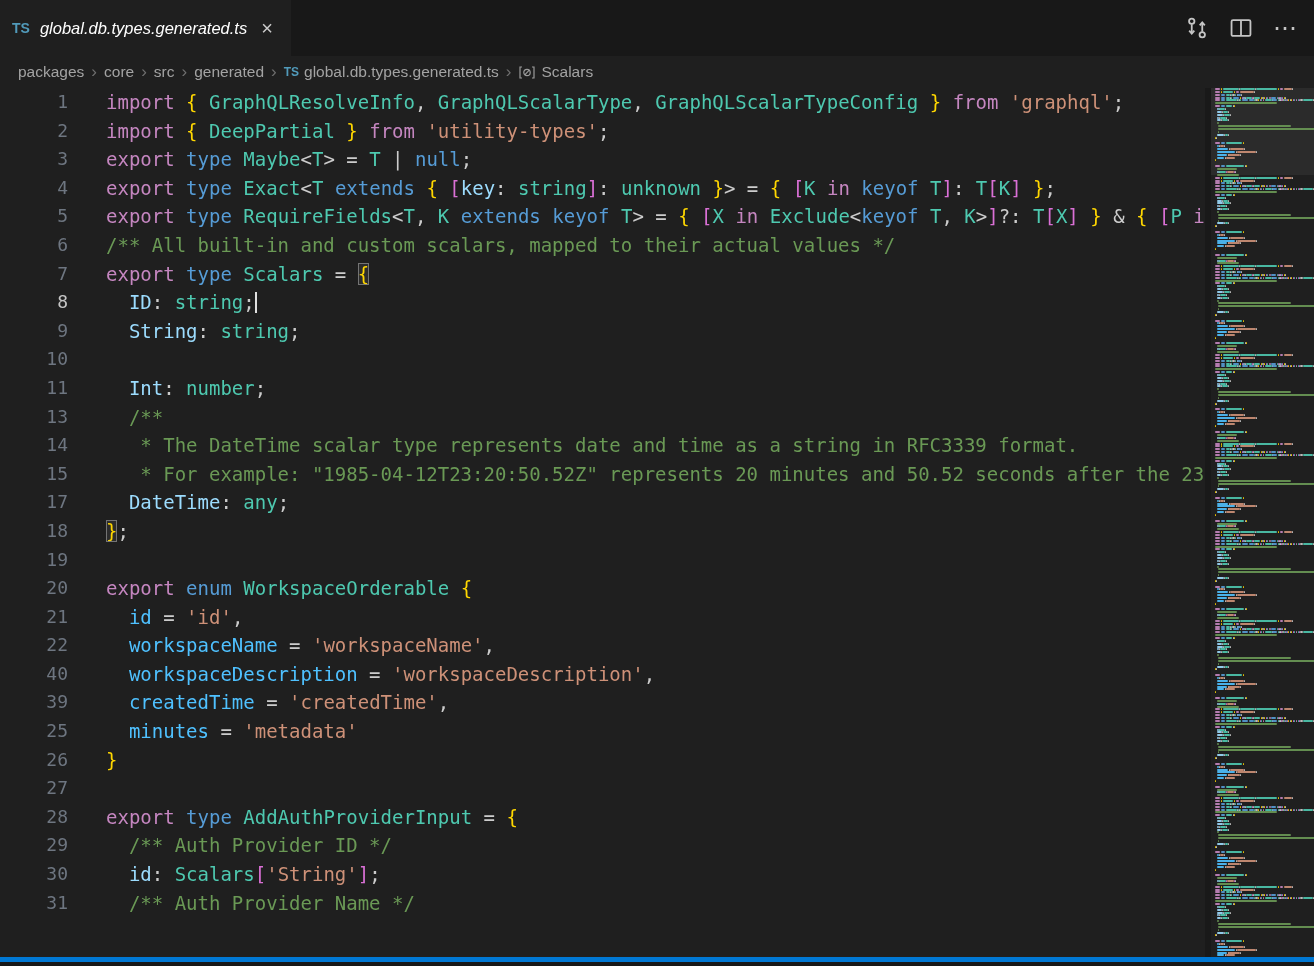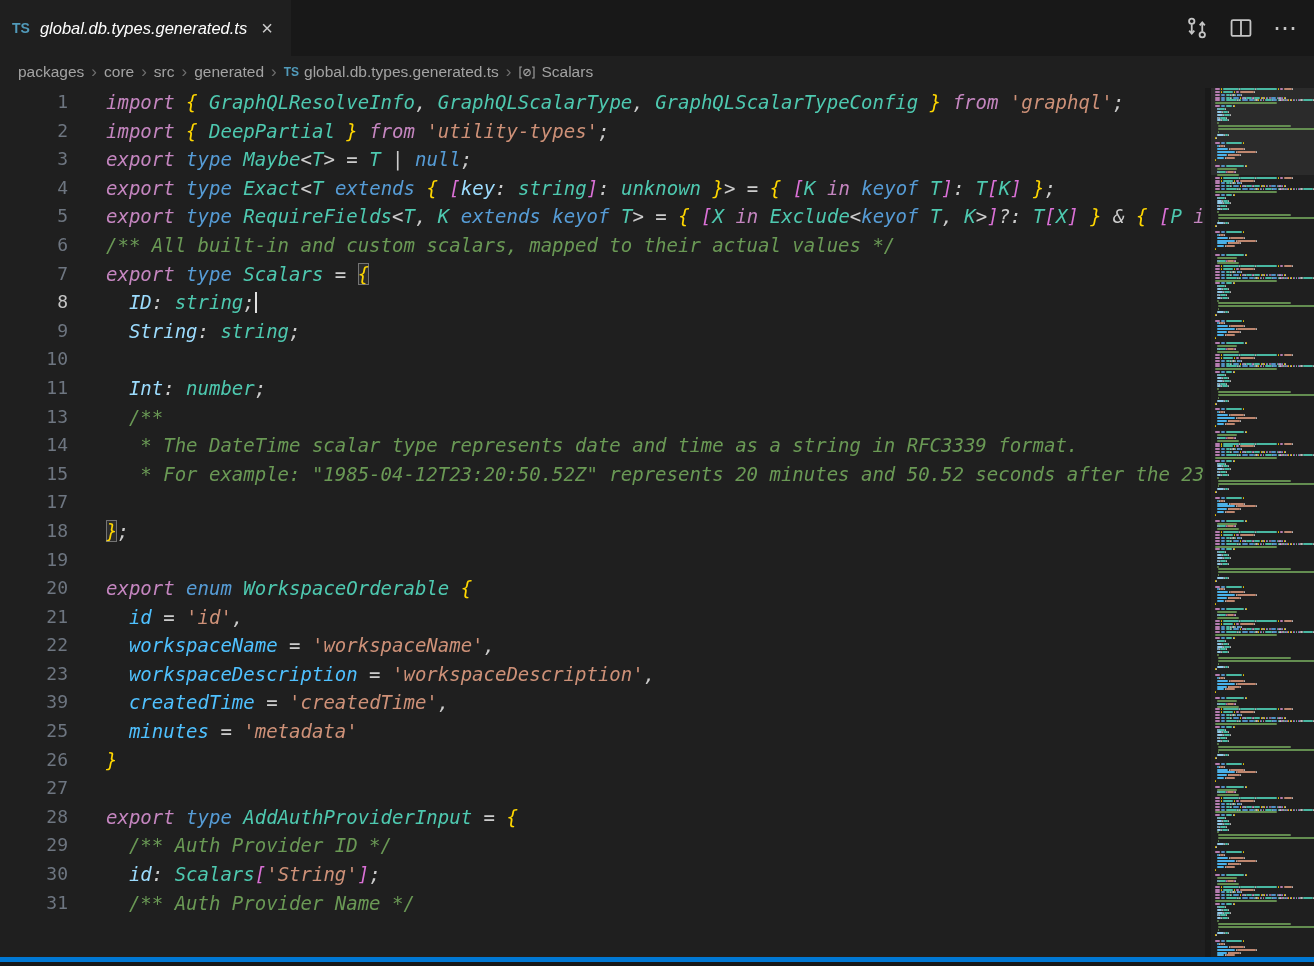--- a/index.html
+++ b/index.html
@@ -29,21 +29,21 @@
   .bc-item { display:flex; align-items:center; gap:5px; cursor:pointer; }
   .bc-sep { color:#6f6f6f; font-size:17px; padding:0 7px; }
 
   
   .editor { position:absolute; top:88px; left:0; right:109px; bottom:9px;
             background:var(--ui-editor_bg,#1f1f1f); overflow:hidden; }
   .line { display:flex; height:28.6px; line-height:28.6px; white-space:pre;
           font-family:"DejaVu Sans Mono", monospace; font-size:19px; }
   .ln { width:68px; flex:none; text-align:right; color:#6e7681; font-size:18px; cursor:pointer; }
   .line.active .ln { color:#c6c6c6; }
-  .lc { margin-left:38px; flex:none; white-space:pre;font-style:italic; }
+  .lc { margin-left:38px; flex:none; white-space:pre; }
 
   .kw  { color:var(--c-kw,#C586C0); }
   .st  { color:var(--c-st,#569CD6); }
   .ty  { color:var(--c-ty,#4EC9B0); }
   .pr  { color:var(--c-pr,#9CDCFE); }
   .en  { color:var(--c-en,#4FC1FF); }
   .str { color:var(--c-str,#CE9178); }
   .com { color:var(--c-com,#6A9955); }
   .fg  { color:var(--c-fg,#CCCCCC); }
   .b1  { color:var(--c-b1,#FFD700); }
@@ -132,27 +132,27 @@
       <div class="line"><div class="ln">5</div><div class="lc"><span class="tk kw">export</span><span class="tk fg"> </span><span class="tk st">type</span><span class="tk fg"> </span><span class="tk ty">RequireFields</span><span class="tk fg">&lt;</span><span class="tk ty">T</span><span class="tk fg">, </span><span class="tk ty">K</span><span class="tk fg"> </span><span class="tk st">extends</span><span class="tk fg"> </span><span class="tk st">keyof</span><span class="tk fg"> </span><span class="tk ty">T</span><span class="tk fg">&gt; = </span><span class="tk b1">{</span><span class="tk fg"> </span><span class="tk b2">[</span><span class="tk ty">X</span><span class="tk fg"> </span><span class="tk kw">in</span><span class="tk fg"> </span><span class="tk ty">Exclude</span><span class="tk fg">&lt;</span><span class="tk st">keyof</span><span class="tk fg"> </span><span class="tk ty">T</span><span class="tk fg">, </span><span class="tk ty">K</span><span class="tk fg">&gt;</span><span class="tk b2">]</span><span class="tk fg">?: </span><span class="tk ty">T</span><span class="tk b2">[</span><span class="tk ty">X</span><span class="tk b2">]</span><span class="tk fg"> </span><span class="tk b1">}</span><span class="tk fg"> &amp; </span><span class="tk b1">{</span><span class="tk fg"> </span><span class="tk b2">[</span><span class="tk ty">P</span><span class="tk fg"> </span><span class="tk kw">in</span></div></div>
       <div class="line"><div class="ln">6</div><div class="lc"><span class="tk com">/** All built-in and custom scalars, mapped to their actual values */</span></div></div>
       <div class="line"><div class="ln">7</div><div class="lc"><span class="tk kw">export</span><span class="tk fg"> </span><span class="tk st">type</span><span class="tk fg"> </span><span class="tk ty">Scalars</span><span class="tk fg"> = </span><span class="tk b1 m">{</span></div></div>
       <div class="line active"><div class="ln">8</div><div class="lc"><span class="tk fg">  </span><span class="tk pr">ID</span><span class="tk fg">: </span><span class="tk ty">string</span><span class="tk fg">;</span><span class="cursor"></span></div></div>
       <div class="line"><div class="ln">9</div><div class="lc"><span class="tk fg">  </span><span class="tk pr">String</span><span class="tk fg">: </span><span class="tk ty">string</span><span class="tk fg">;</span></div></div>
       <div class="line"><div class="ln">10</div></div>
       <div class="line"><div class="ln">11</div><div class="lc"><span class="tk fg">  </span><span class="tk pr">Int</span><span class="tk fg">: </span><span class="tk ty">number</span><span class="tk fg">;</span></div></div>
       <div class="line"><div class="ln">13</div><div class="lc"><span class="tk com">  /**</span></div></div>
       <div class="line"><div class="ln">14</div><div class="lc"><span class="tk com">   * The DateTime scalar type represents date and time as a string in RFC3339 format.</span></div></div>
       <div class="line"><div class="ln">15</div><div class="lc"><span class="tk com">   * For example: "1985-04-12T23:20:50.52Z" represents 20 minutes and 50.52 seconds after the 23rd hour of April 12th, 1985 in UTC.</span></div></div>
-      <div class="line"><div class="ln">17</div></div>
+      <div class="line"><div class="ln">17</div><div class="lc"><span class="tk fg">  </span><span class="tk pr">DateTime</span><span class="tk fg">: </span><span class="tk ty">any</span><span class="tk fg">;</span></div></div>
       <div class="line"><div class="ln">18</div><div class="lc"><span class="tk b1 m">}</span><span class="tk fg">;</span></div></div>
       <div class="line"><div class="ln">19</div><div class="lc"></div></div>
       <div class="line"><div class="ln">20</div><div class="lc"><span class="tk kw">export</span><span class="tk fg"> </span><span class="tk st">enum</span><span class="tk fg"> </span><span class="tk ty">WorkspaceOrderable</span><span class="tk fg"> </span><span class="tk b1">{</span></div></div>
       <div class="line"><div class="ln">21</div><div class="lc"><span class="tk fg">  </span><span class="tk en">id</span><span class="tk fg"> = </span><span class="tk str">'id'</span><span class="tk fg">,</span></div></div>
       <div class="line"><div class="ln">22</div><div class="lc"><span class="tk fg">  </span><span class="tk en">workspaceName</span><span class="tk fg"> = </span><span class="tk str">'workspaceName'</span><span class="tk fg">,</span></div></div>
-      <div class="line"><div class="ln">23</div><div class="lc"><span class="tk fg">  </span><span class="tk en">workspaceDescription</span><span class="tk fg"> = </span><span class="tk str">'workspaceDescription'</span><span class="tk fg">,</span></div></div>
+      <div class="line"><div class="ln">40</div><div class="lc"><span class="tk fg">  </span><span class="tk en">workspaceDescription</span><span class="tk fg"> = </span><span class="tk str">'workspaceDescription'</span><span class="tk fg">,</span></div></div>
       <div class="line"><div class="ln">39</div><div class="lc"><span class="tk fg">  </span><span class="tk en">createdTime</span><span class="tk fg"> = </span><span class="tk str">'createdTime'</span><span class="tk fg">,</span></div></div>
       <div class="line"><div class="ln">25</div><div class="lc"><span class="tk fg">  </span><span class="tk en">minutes</span><span class="tk fg"> = </span><span class="tk str">'metadata'</span></div></div>
       <div class="line"><div class="ln">26</div><div class="lc"><span class="tk b1">}</span></div></div>
       <div class="line"><div class="ln">27</div><div class="lc"></div></div>
       <div class="line"><div class="ln">28</div><div class="lc"><span class="tk kw">export</span><span class="tk fg"> </span><span class="tk st">type</span><span class="tk fg"> </span><span class="tk ty">AddAuthProviderInput</span><span class="tk fg"> = </span><span class="tk b1">{</span></div></div>
       <div class="line"><div class="ln">29</div><div class="lc"><span class="tk com">  /** Auth Provider ID */</span></div></div>
       <div class="line"><div class="ln">30</div><div class="lc"><span class="tk fg">  </span><span class="tk pr">id</span><span class="tk fg">: </span><span class="tk ty">Scalars</span><span class="tk b2">[</span><span class="tk str">'String'</span><span class="tk b2">]</span><span class="tk fg">;</span></div></div>
       <div class="line"><div class="ln">31</div><div class="lc"><span class="tk com">  /** Auth Provider Name */</span></div></div>
     </div>
 </div>

